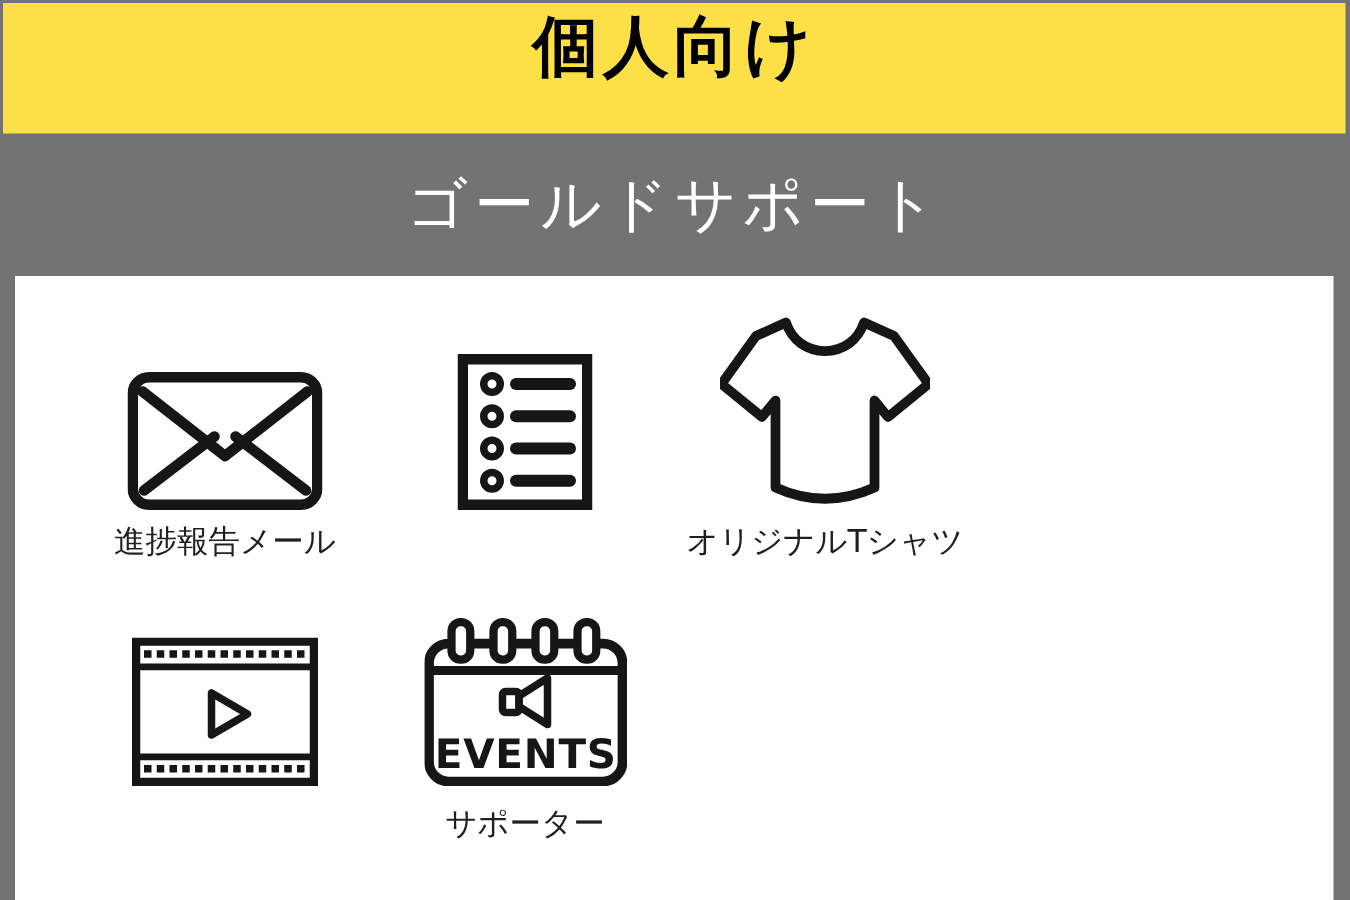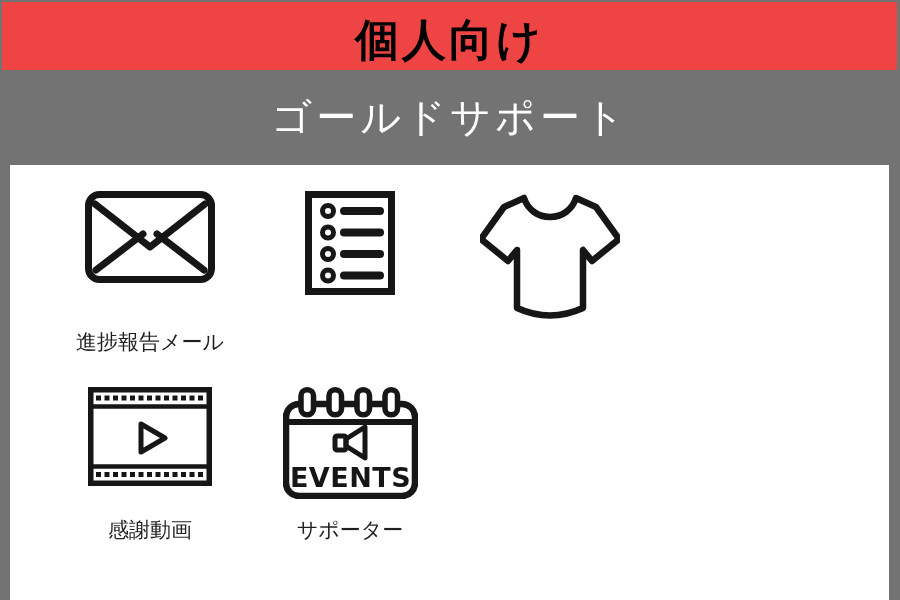--- a/index.html
+++ b/index.html
@@ -4,23 +4,23 @@
 <style>
   html, body { margin: 0; padding: 0; }
   body {
     width: 900px; height: 600px;
     background: #737373;
     font-family: "DejaVu Sans", "Liberation Sans", sans-serif;
     overflow: hidden;
   }
   .header {
     margin: 2px 3px 0 2px;
-    height: 68px;
-    background: #ef4444;
-    display: flex; align-items: flex-end; justify-content: center;
+    height: 87px;
+    background: #fde047;
+    display: flex; align-items: flex-start; justify-content: center;
   }
   .page-title {
     font-size: 44px; font-weight: bold; color: #000000; letter-spacing: 3px;
   }
   .banner {
     height: 95px;
     display: flex; align-items: center; justify-content: center; border-radius: 16px;
   }
   .banner-title {
     font-size: 40px; color: #ffffff; letter-spacing: 4px;
@@ -31,21 +31,21 @@
     background: #ffffff;
     box-sizing: border-box;
     padding: 26px 0 0 40px;
   }
   .grid-row { display: flex; }
   .cell {
     width: 200px;
     display: flex; flex-direction: column; align-items: center;
   }
   .row1 .cell { height: 196px; }
-  .icon-box { height: 130px; display: flex; align-items: flex-start; justify-content: center; }
+  .icon-box { height: 130px; display: flex; align-items: flex-end; justify-content: center; }
   .row2 .icon-box { height: 118px; }
   .benefit-label {
     font-size: 21px; color: #1f1f1f; text-align: center;
     white-space: pre-line; line-height: 1.45; padding-top: 6px;
   }
   .row2 .benefit-label { padding-top: 10px; }
   svg { display: block; }
 </style>
 </head>
 <body>
@@ -90,20 +90,21 @@
         </svg>
       </div>
     </div>
 
     <div class="cell">
       <div class="icon-box">
         <svg width="140" height="132" viewBox="0 0 140 132" stroke="#161616" fill="none">
           <path d="M44 7 C48 19 58 26 70 26 C82 26 92 19 96 7 L116 16 L139 48 L112 70 L103 59 L103 117 C81 127 59 127 37 117 L37 59 L28 70 L1 48 L24 16 Z" stroke-width="6.5" stroke-linejoin="round" stroke-linecap="round"></path>
         </svg>
       </div>
+      <div class="benefit-label">オリジナルTシャツ</div>
     </div>
 
   </div>
 
   <div class="grid-row row2">
 
     <div class="cell">
       <div class="icon-box">
         <svg width="124" height="99" viewBox="0 0 124 99" stroke="#161616" fill="none">
           <rect x="2.75" y="2.75" width="118.5" height="93.5" stroke-width="5.5"></rect>
@@ -133,21 +134,20 @@
               <rect x="67.5" y="85" width="5" height="5"></rect>
             <rect x="76" y="85" width="5" height="5"></rect>
               <rect x="84.5" y="85" width="5" height="5"></rect>
             <rect x="93" y="85" width="5" height="5"></rect>
               <rect x="101.5" y="85" width="5" height="5"></rect>
             <rect x="110" y="85" width="5" height="5"></rect>
           </g>
           <path d="M53 37 L53 65 L77 51 Z" stroke-width="5" stroke-linejoin="round"></path>
         </svg>
       </div>
-      <div class="benefit-label">感謝動画</div>
     </div>
 
     <div class="cell">
       <div class="icon-box">
         <svg width="135" height="112" viewBox="0 0 135 112" stroke="#161616" fill="none">
           <rect x="3" y="17" width="129" height="92" rx="13" stroke-width="6.5"></rect>
           <line x1="4" y1="35" x2="131" y2="35" stroke-width="6"></line>
           <rect x="18" y="2.75" width="12.5" height="25" rx="6" stroke-width="5.5" fill="#ffffff"></rect>
           <rect x="46" y="2.75" width="12.5" height="25" rx="6" stroke-width="5.5" fill="#ffffff"></rect>
           <rect x="74" y="2.75" width="12.5" height="25" rx="6" stroke-width="5.5" fill="#ffffff"></rect>

